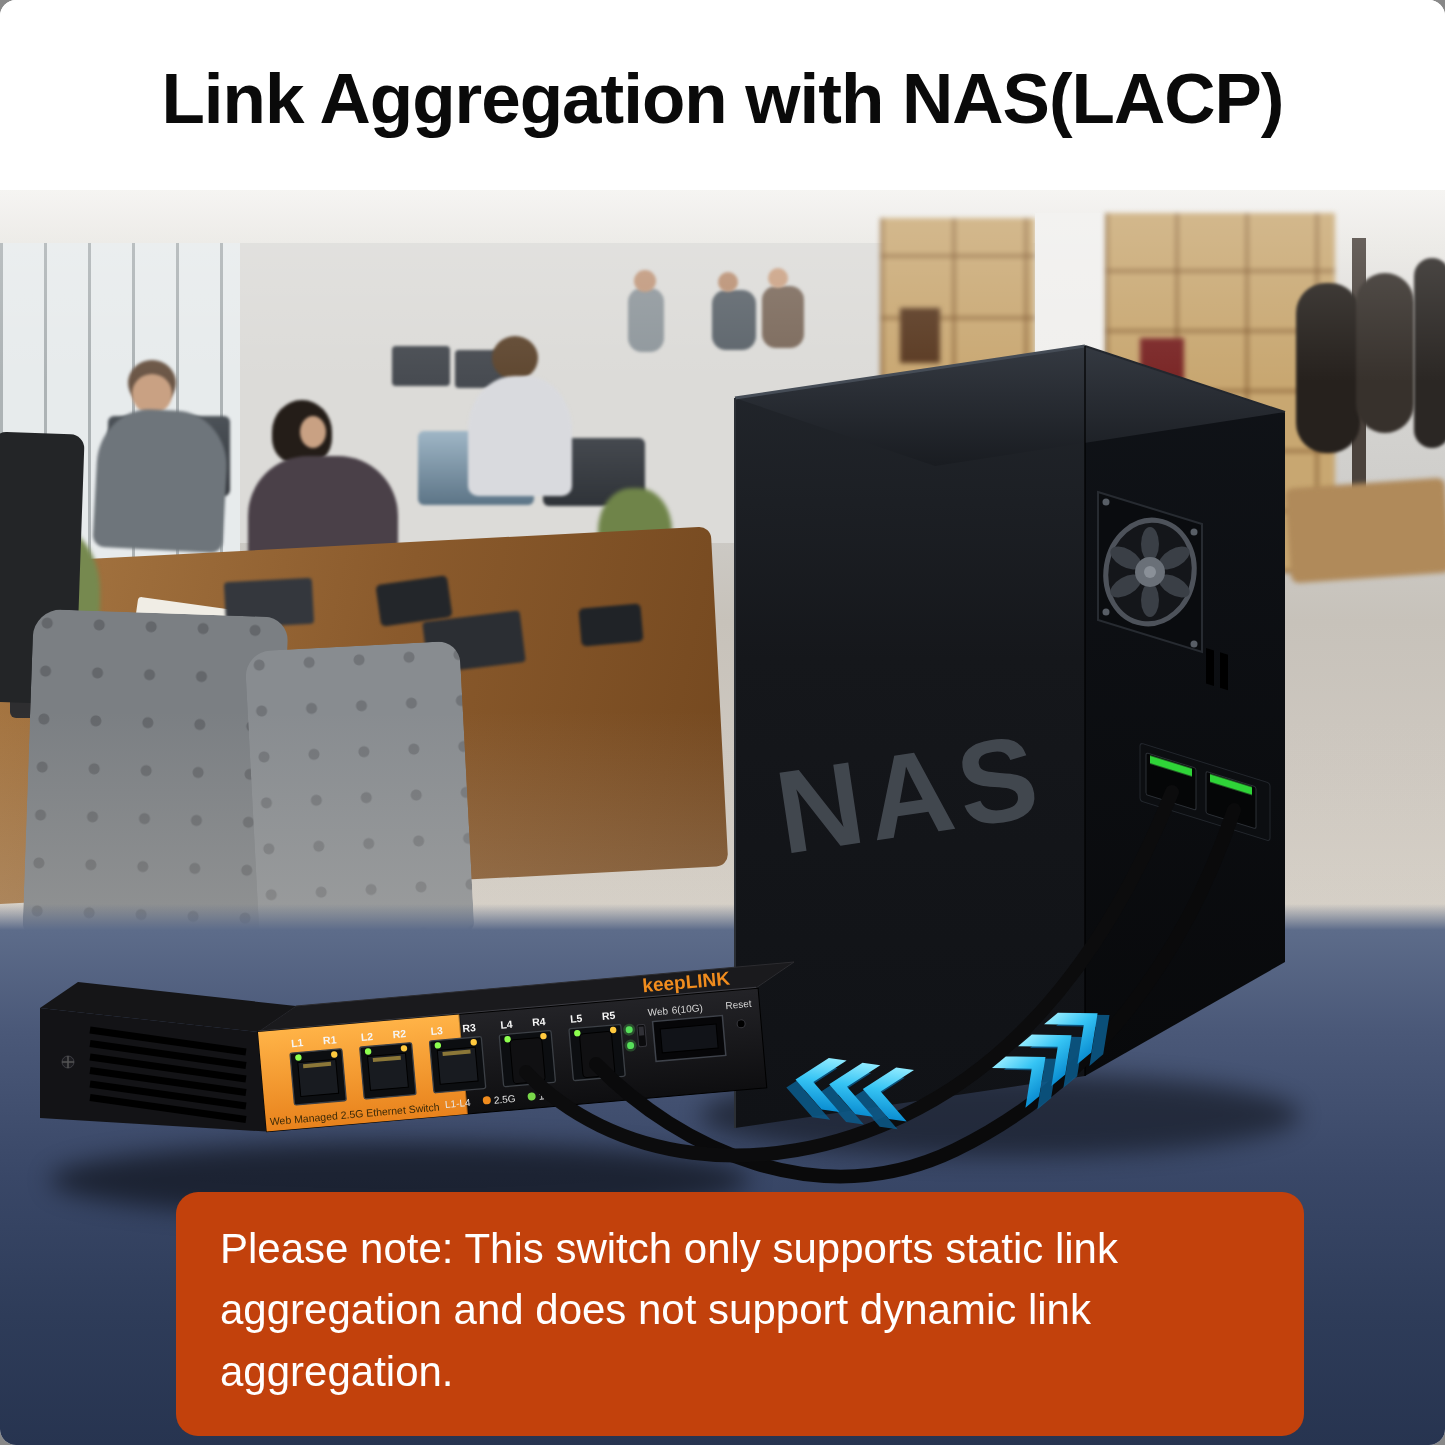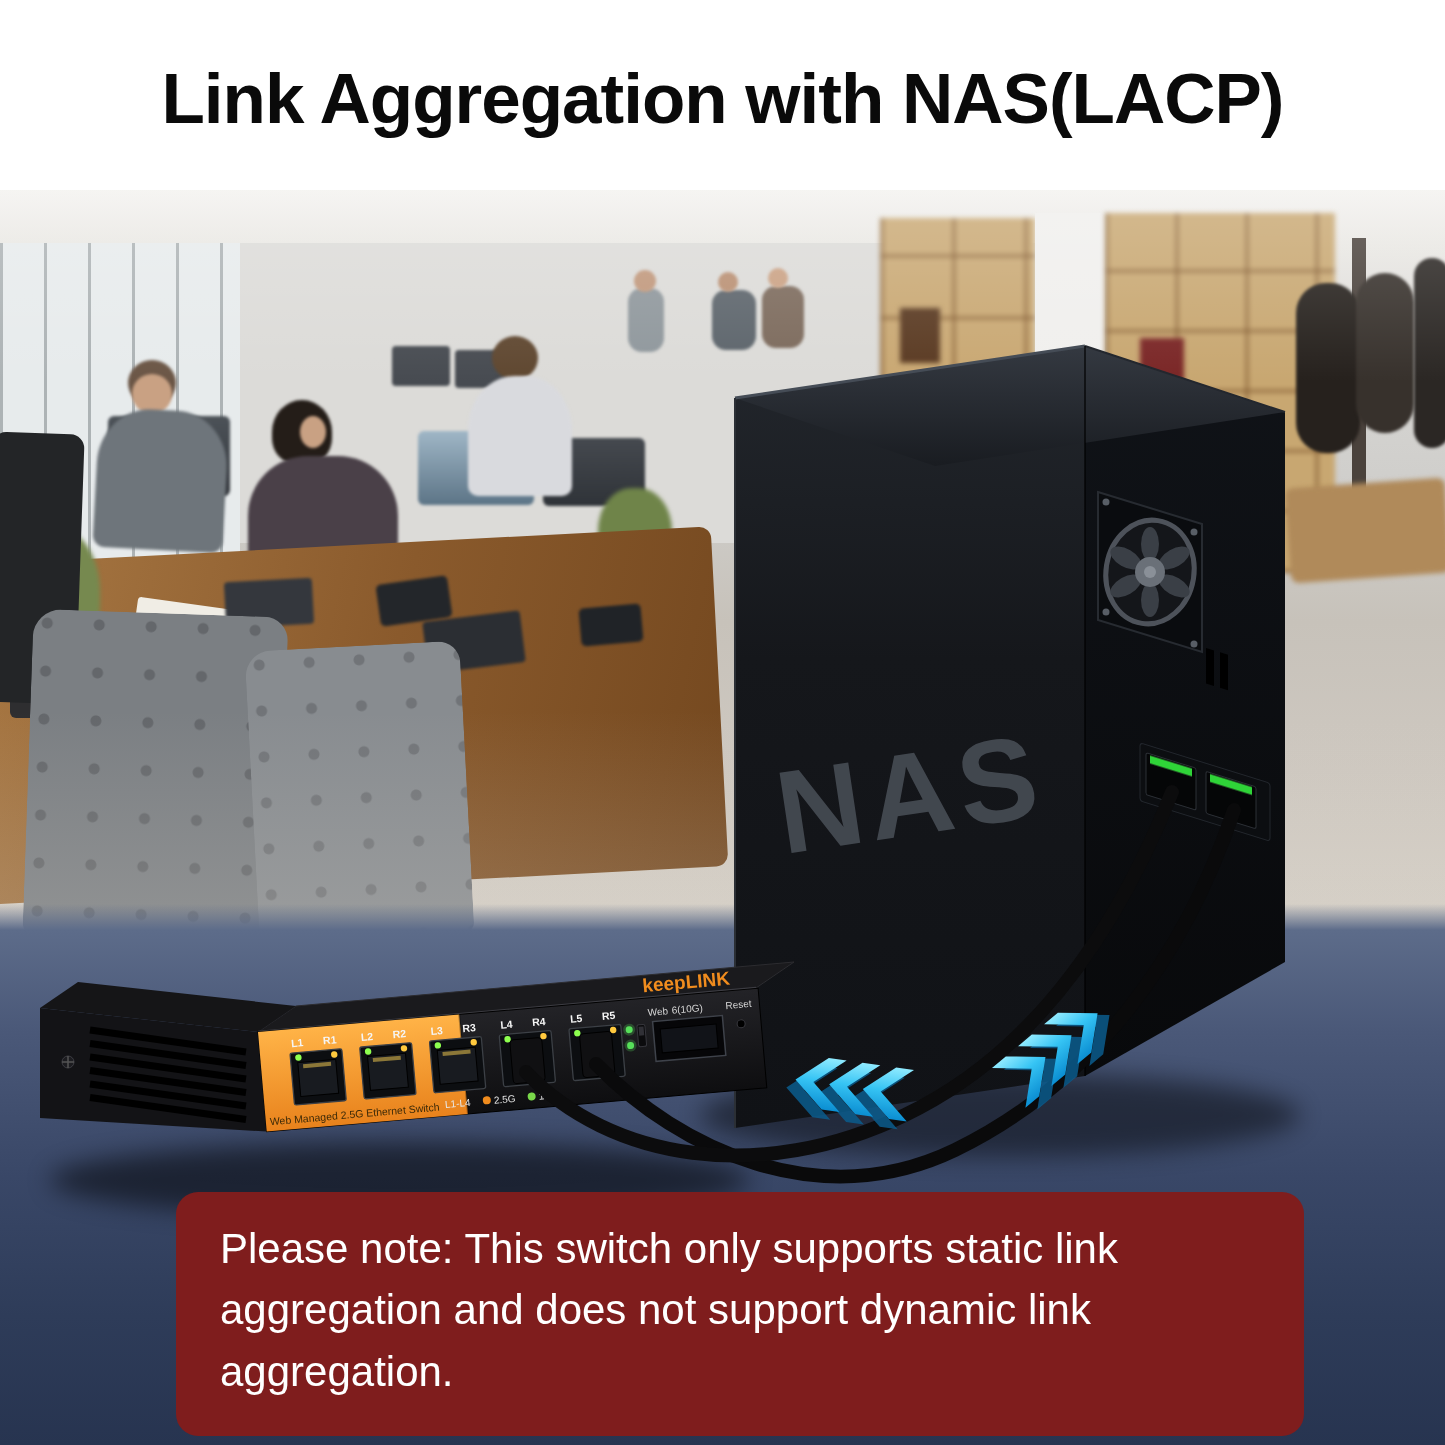--- a/index.html
+++ b/index.html
@@ -1,17 +1,17 @@
 <!DOCTYPE html>
 <html><head>
 <meta charset="utf-8">
 <style>
   html,body{margin:0;padding:0;background:#888;}
   .stage{position:relative;width:1445px;height:1445px;overflow:hidden;background:#fff;
-         font-family:"Liberation Sans","DejaVu Sans",sans-serif;}
+         font-family:"Liberation Sans","DejaVu Sans",sans-serif;border-radius:16px;}
   
   .title-band{position:absolute;left:0;top:0;width:1445px;height:190px;background:#fff;z-index:3;}
   .title{margin:0;padding-top:58px;text-align:center;font-size:71px;font-weight:800;
          letter-spacing:-1px;color:#0a0a0a;}
   
   .photo{position:absolute;left:0;top:188px;width:1445px;height:747px;overflow:hidden;z-index:1;
          background:linear-gradient(180deg,#f3f2ef 0%,#e9e7e3 8%,#d8d7d4 22%,#cfcecb 40%,
                     #c7c2ba 58%,#cec8c0 78%,#d8d2c9 100%);}
   .ph{position:absolute;}
   .soft{filter:blur(1.6px);}
@@ -19,21 +19,21 @@
   
   .surface{position:absolute;left:0;top:930px;width:1445px;height:515px;z-index:2;
            background:linear-gradient(180deg,#5d6c8a 0%,#4a5878 20%,#394767 48%,#2e3c59 75%,#273450 100%);}
   .surface::before{content:"";position:absolute;left:0;top:-26px;width:100%;height:26px;
            background:linear-gradient(180deg,rgba(93,108,138,0),rgba(93,108,138,1));}
   
   .scene{position:absolute;left:0;top:0;width:1445px;height:1445px;z-index:4;}
   .scene text{font-family:"Liberation Sans","DejaVu Sans",sans-serif;}
   
   .note-box{position:absolute;left:176px;top:1192px;width:1128px;box-sizing:border-box;z-index:5;
-            background:#7f1d1d;border-radius:22px;padding:26px 44px 34px 44px;}
+            background:#c2410c;border-radius:22px;padding:26px 44px 34px 44px;}
   .note-text{margin:0;color:#ffffff;font-size:42px;line-height:1.46;font-weight:400;}
 </style>
 </head>
 <body>
 
 <div class="stage">
 
   <div class="title-band">
     <h1 class="title">Link Aggregation with NAS(LACP)</h1>
   </div>

